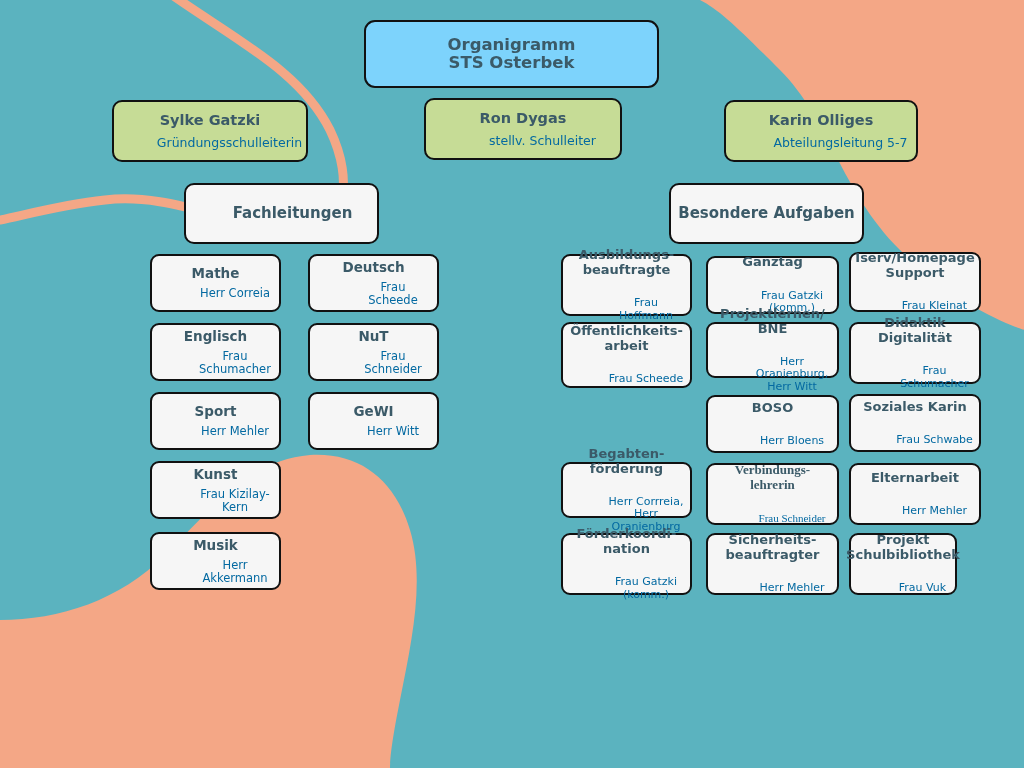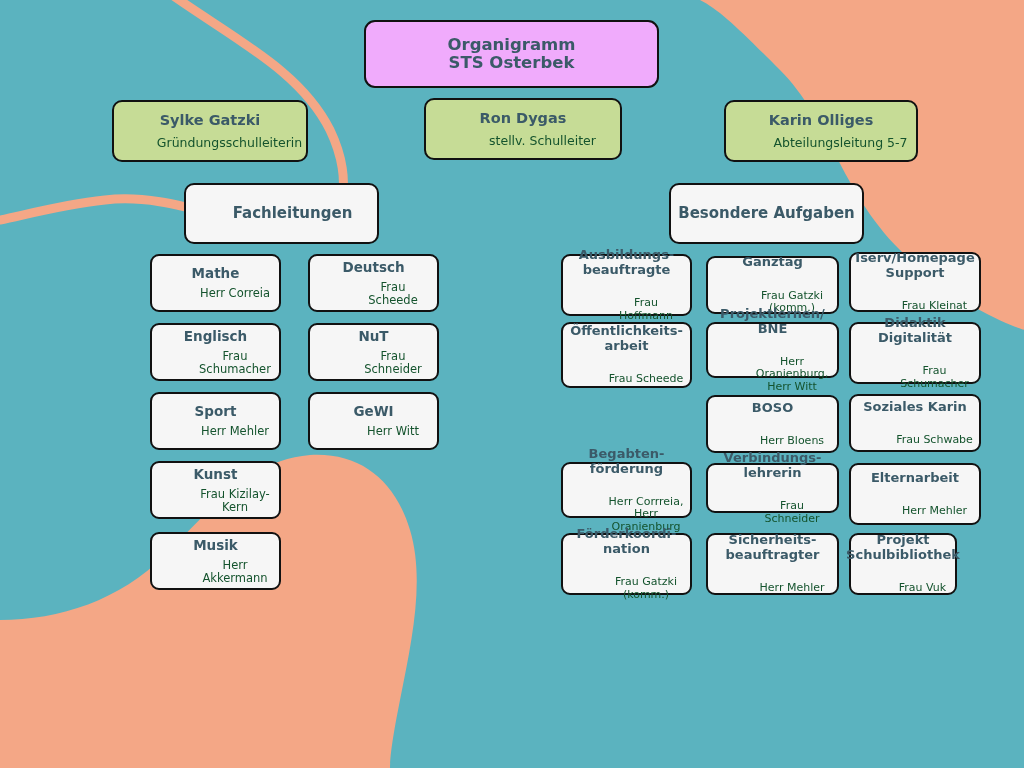--- a/index.html
+++ b/index.html
@@ -41,29 +41,29 @@
     text-align: center;
     padding: 4px 6px;
     background: #F6F6F6;
   }
   .node .ttl {
     font-weight: bold;
     color: #3B5A68;
     line-height: 1.12;
   }
   .node .sub {
-    color: #14532d;
+    color: #0369a1;
     line-height: 1.12;
     margin-left: 39px;
   }
 
   
   #title-node {
     left: 364px; top: 20px; width: 295px; height: 68px;
-    background: #f0abfc;
+    background: #7dd3fc;
     border-radius: 11px;
   }
   #title-node .ttl { font-size: 16.5px; }
 
   
   .lead {
     background: #C6DC96;
     height: 62px;
     border-radius: 10px;
     justify-content: center;
@@ -198,21 +198,21 @@
     <span class="sub">Frau Gatzki (komm.)</span>
   </div>
   <div class="node task" style="left:706px; top:322px; width:133px; height:56px;">
     <span class="ttl">Projektlernen/<br>BNE</span>
     <span class="sub">Herr Oranienburg,<br>Herr Witt</span>
   </div>
   <div class="node task" style="left:706px; top:395px; width:133px; height:58px;">
     <span class="ttl">BOSO</span>
     <span class="sub">Herr Bloens</span>
   </div>
-  <div class="node task" style="left:706px; top:463px; width:133px; height:50px;">
+  <div class="node task" style="left:706px; top:463px; width:133px; height:62px;font-family:Liberation Serif, serif;">
     <span class="ttl">Verbindungs-<br>lehrerin</span>
     <span class="sub">Frau Schneider</span>
   </div>
   <div class="node task" style="left:706px; top:533px; width:133px; height:62px;">
     <span class="ttl">Sicherheits-<br>beauftragter</span>
     <span class="sub">Herr Mehler</span>
   </div>
 
   <div class="node task" style="left:849px; top:252px; width:132px; height:60px;">
     <span class="ttl">Iserv/Homepage<br>Support</span>

